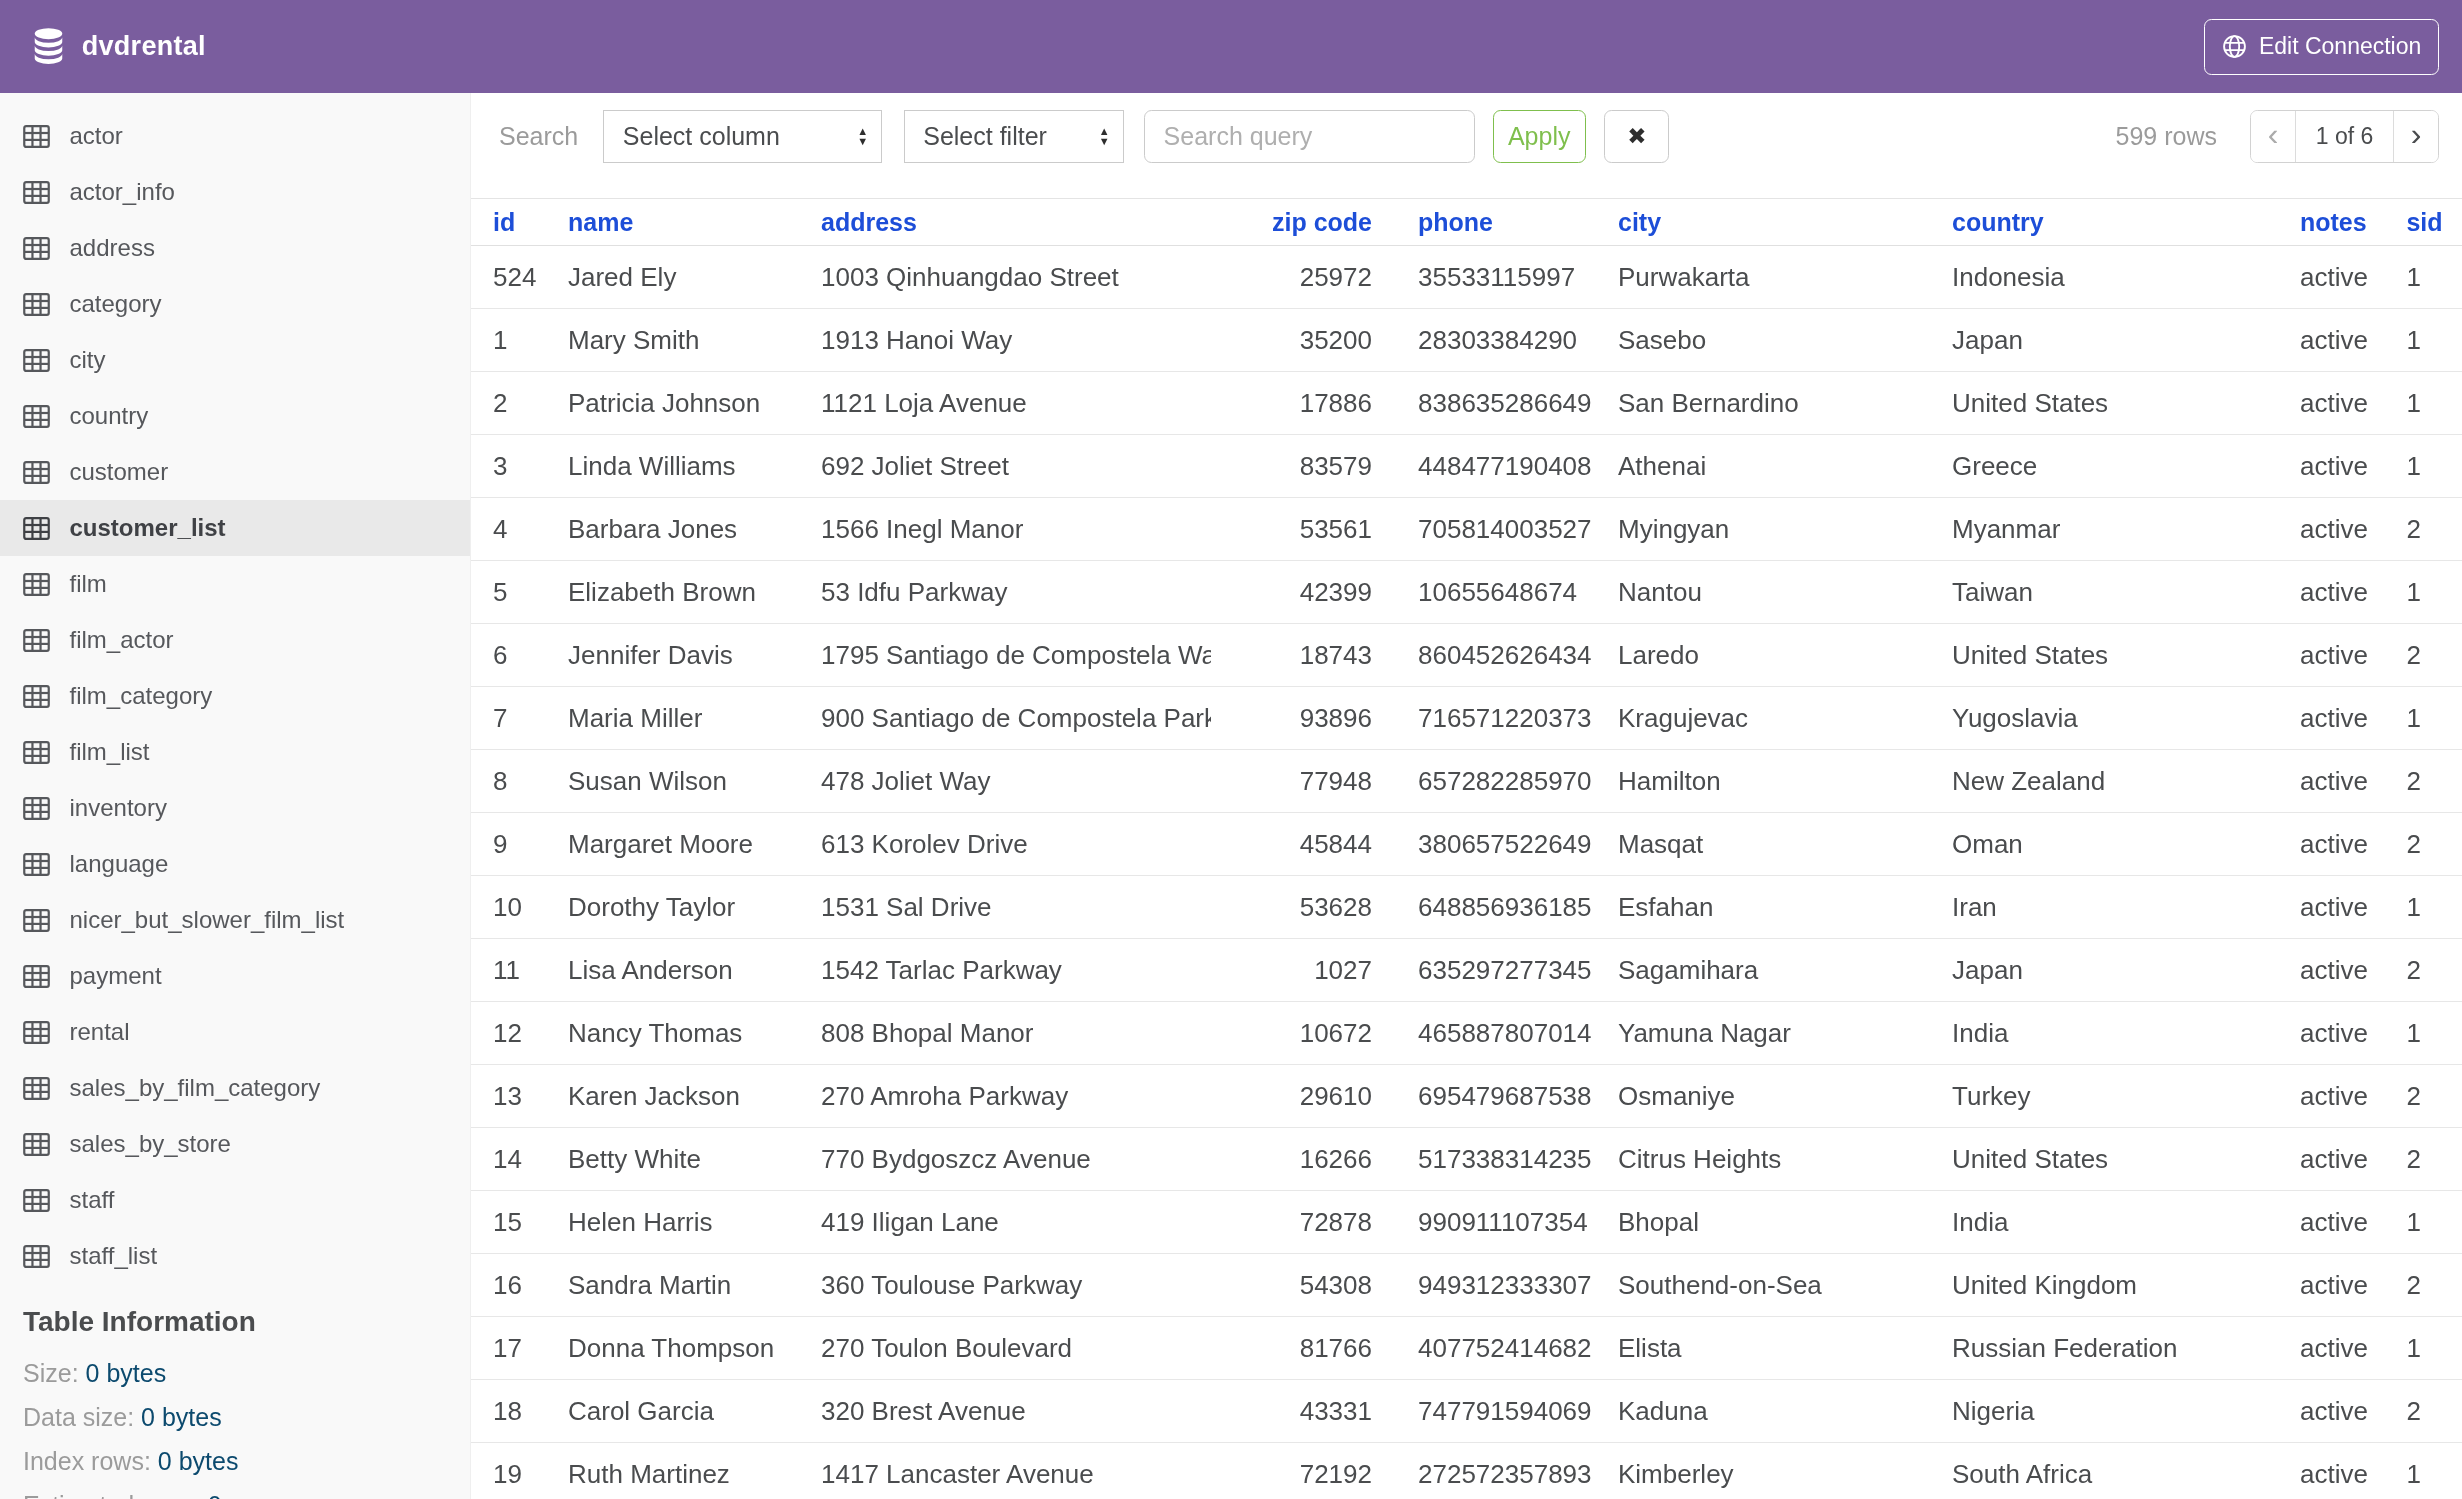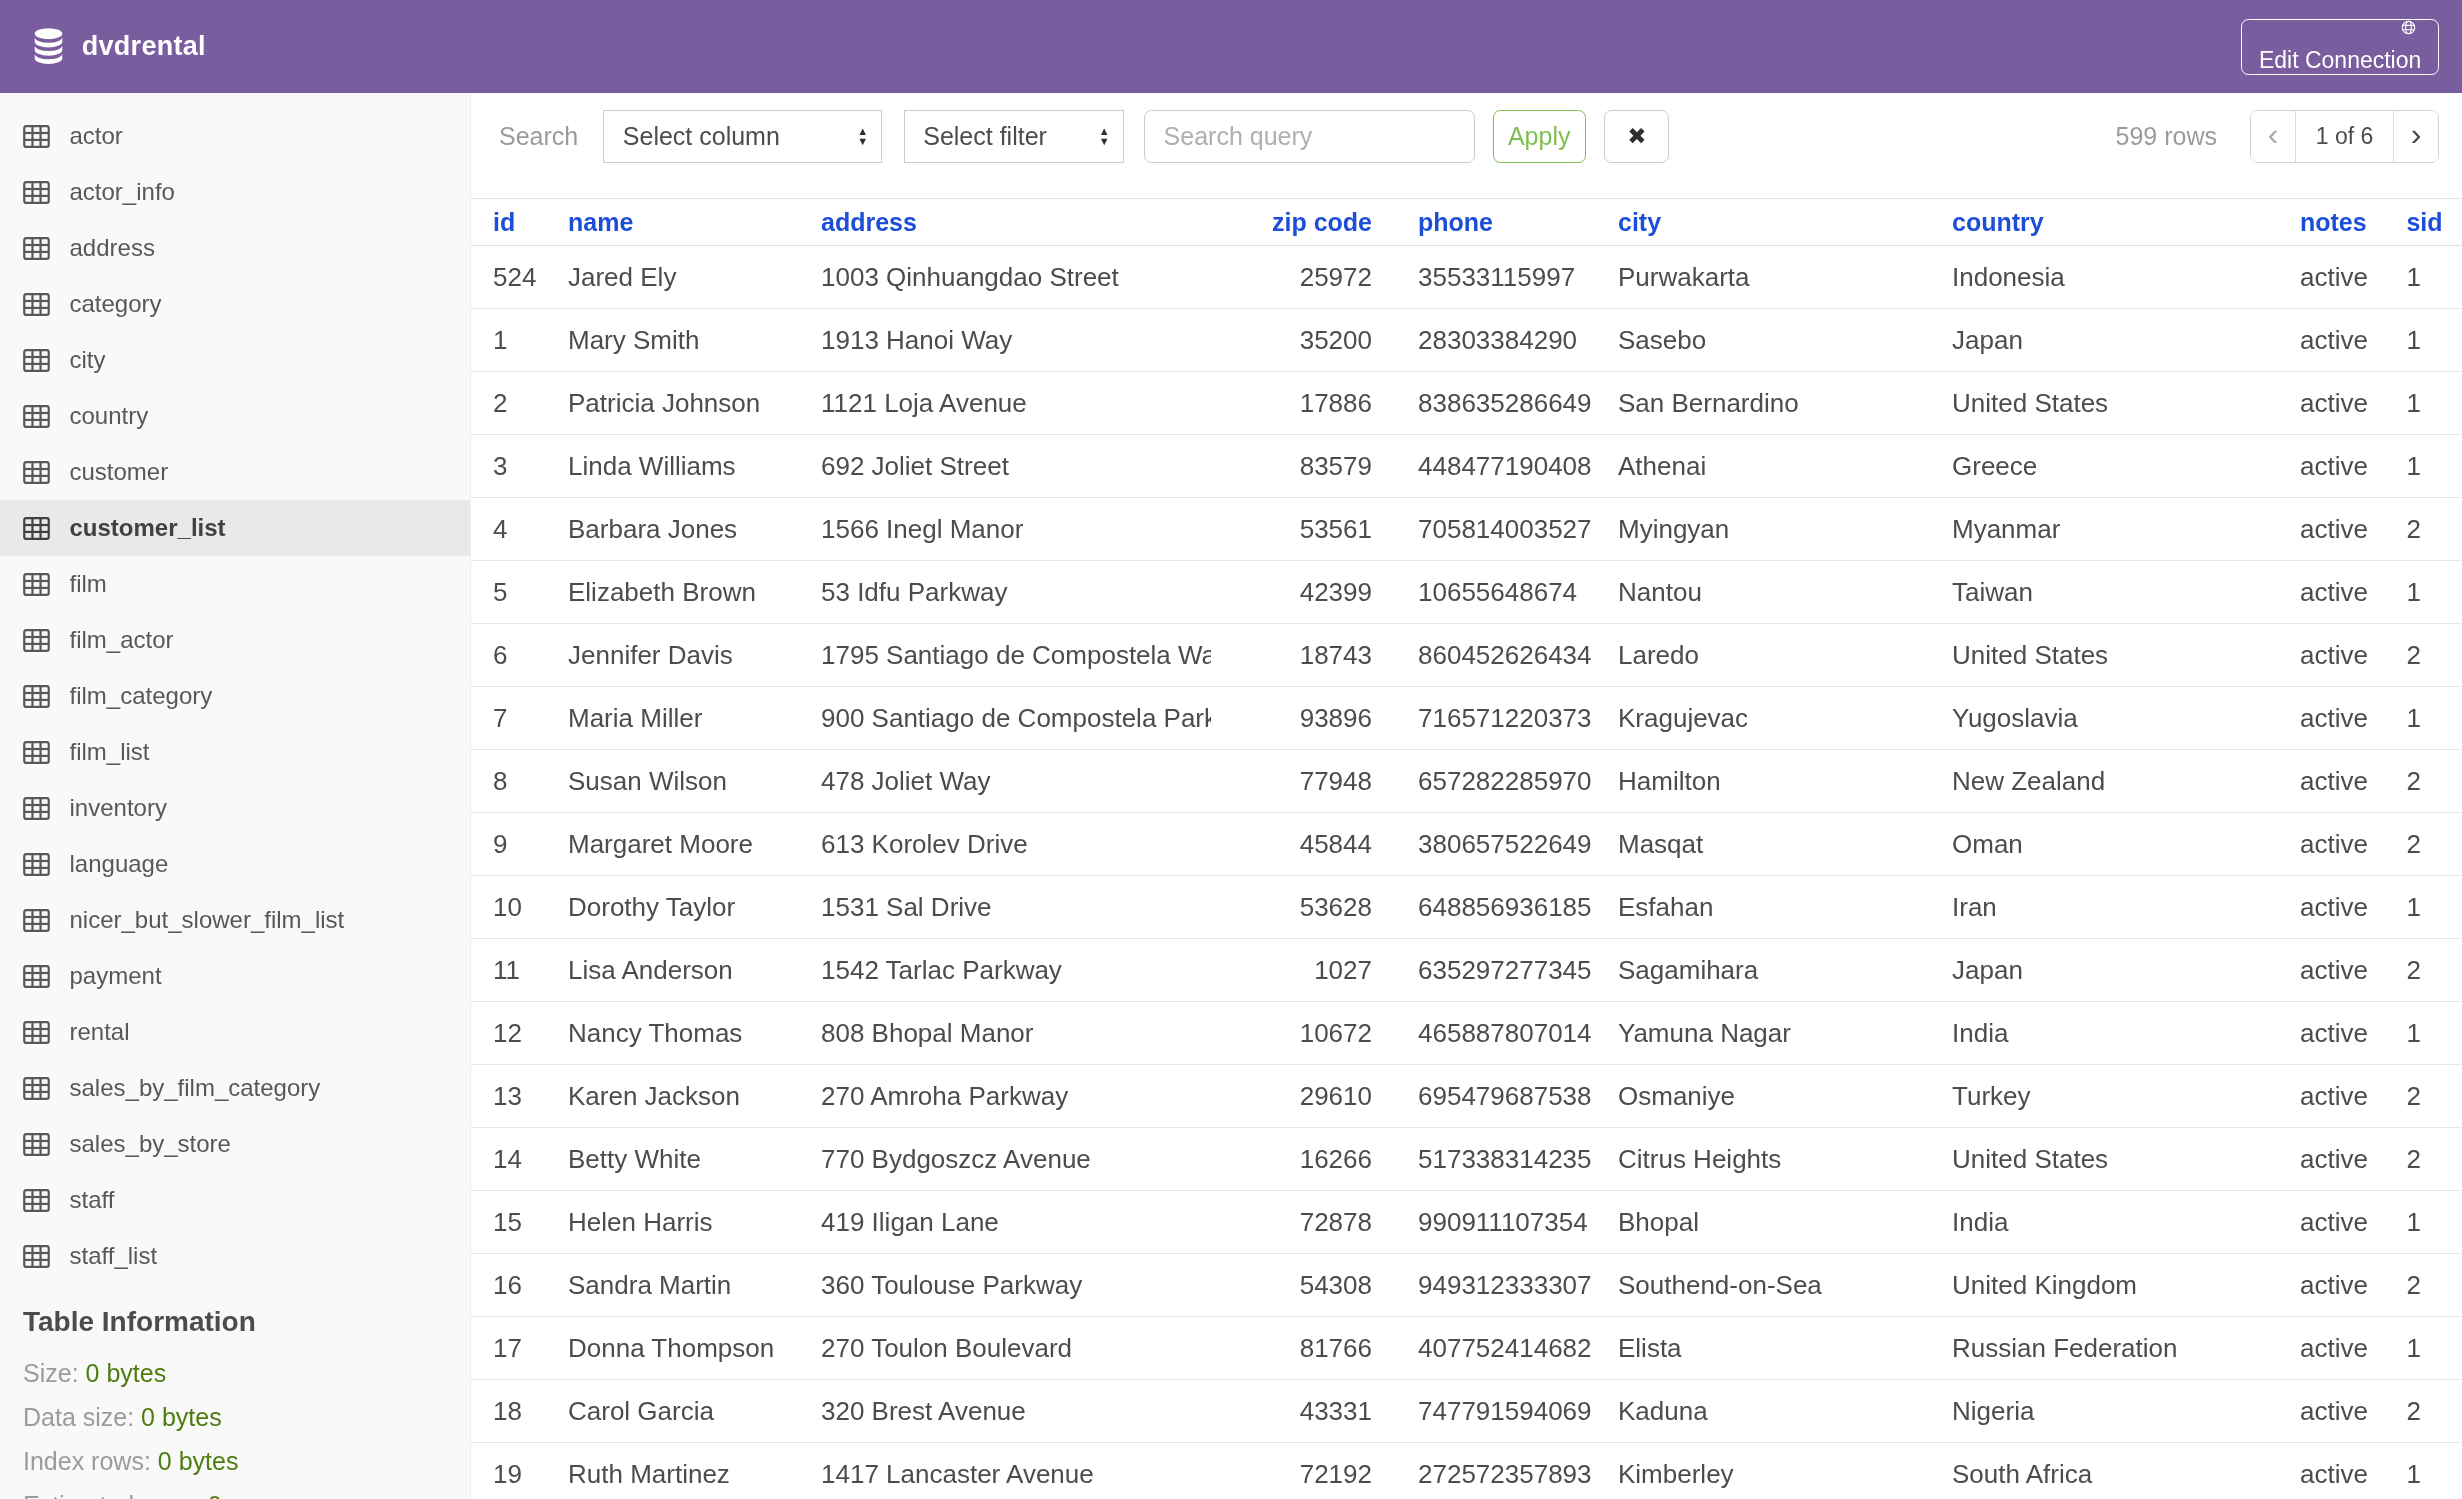--- a/index.html
+++ b/index.html
@@ -16,38 +16,38 @@
   .header { flex: 0 0 93px; height: 93px; background: #7A5D9E; display: flex; align-items: stretch; }
   .logo { flex: 0 0 471px; width: 471px; display: flex; align-items: center; padding-left: 32px; gap: 16.7px; }
   .logo-text { color: #fff; font-size: 27px; font-weight: bold; letter-spacing: 0.3px; }
   .tab-bar { display: flex; align-items: stretch; }
   .tab { display: flex; align-items: center; padding: 0 31px; font-size: 26px; color: #D8CCE8; cursor: pointer; white-space: nowrap; }
   .tab.active { background: #ffffff; color: #262626; }
   .header-spacer { flex: 1; }
   .edit-connection {
     align-self: center; margin-right: 23px; height: 56px;
     border: 1.9px solid #ffffff; border-radius: 7.4px; background: transparent;
-    display: flex; align-items: flex-end; gap: 12px; padding: 0 16.7px;
-    color: #ffffff; font-size: 23px; cursor: pointer; white-space: nowrap; flex-direction: column;
+    display: flex; align-items: center; gap: 12px; padding: 0 16.7px;
+    color: #ffffff; font-size: 23px; cursor: pointer; white-space: nowrap;
   }
 
   
   .body-row { flex: 1; display: flex; min-height: 0; }
 
   
   .sidebar { flex: 0 0 471px; width: 471px; background: #F9F9F9; border-right: 0.9px solid #EFEFEF; padding-top: 15px; overflow: hidden; }
   .side-item { height: 56px; display: flex; align-items: center; gap: 19.5px; padding-left: 23px; font-size: 24px; color: #56585C; cursor: pointer; white-space: nowrap; }
   .side-item.selected { background: #E9E9E9; color: #3F4145; font-weight: bold; }
   .side-item svg { flex: 0 0 auto; }
 
   .table-info { padding: 22px 0 0 23px; }
   .table-info h3 { font-size: 28px; color: #4A4C4E; margin-bottom: 13px; }
   .info-line { font-size: 25px; line-height: 44px; white-space: nowrap; }
   .info-label { color: #9B9B9B; }
-  .info-value { color: #4d7c0f; }
+  .info-value { color: #0c4a6e; }
 
   
   .main { flex: 1; display: flex; flex-direction: column; min-width: 0; background: #fff; }
 
   .toolbar { flex: 0 0 105px; height: 105px; display: flex; align-items: flex-start; padding: 16.7px 23px 0 28px; }
   .toolbar > * { height: 53px; }
   .search-label { font-size: 25px; color: #9B9B9B; margin-right: 25px; display: flex; align-items: center; }
   .select {
     border: 1.9px solid #CBCBCB; border-radius: 0; background: #fff;
     display: flex; align-items: center; padding: 0 13px 0 18.6px;

